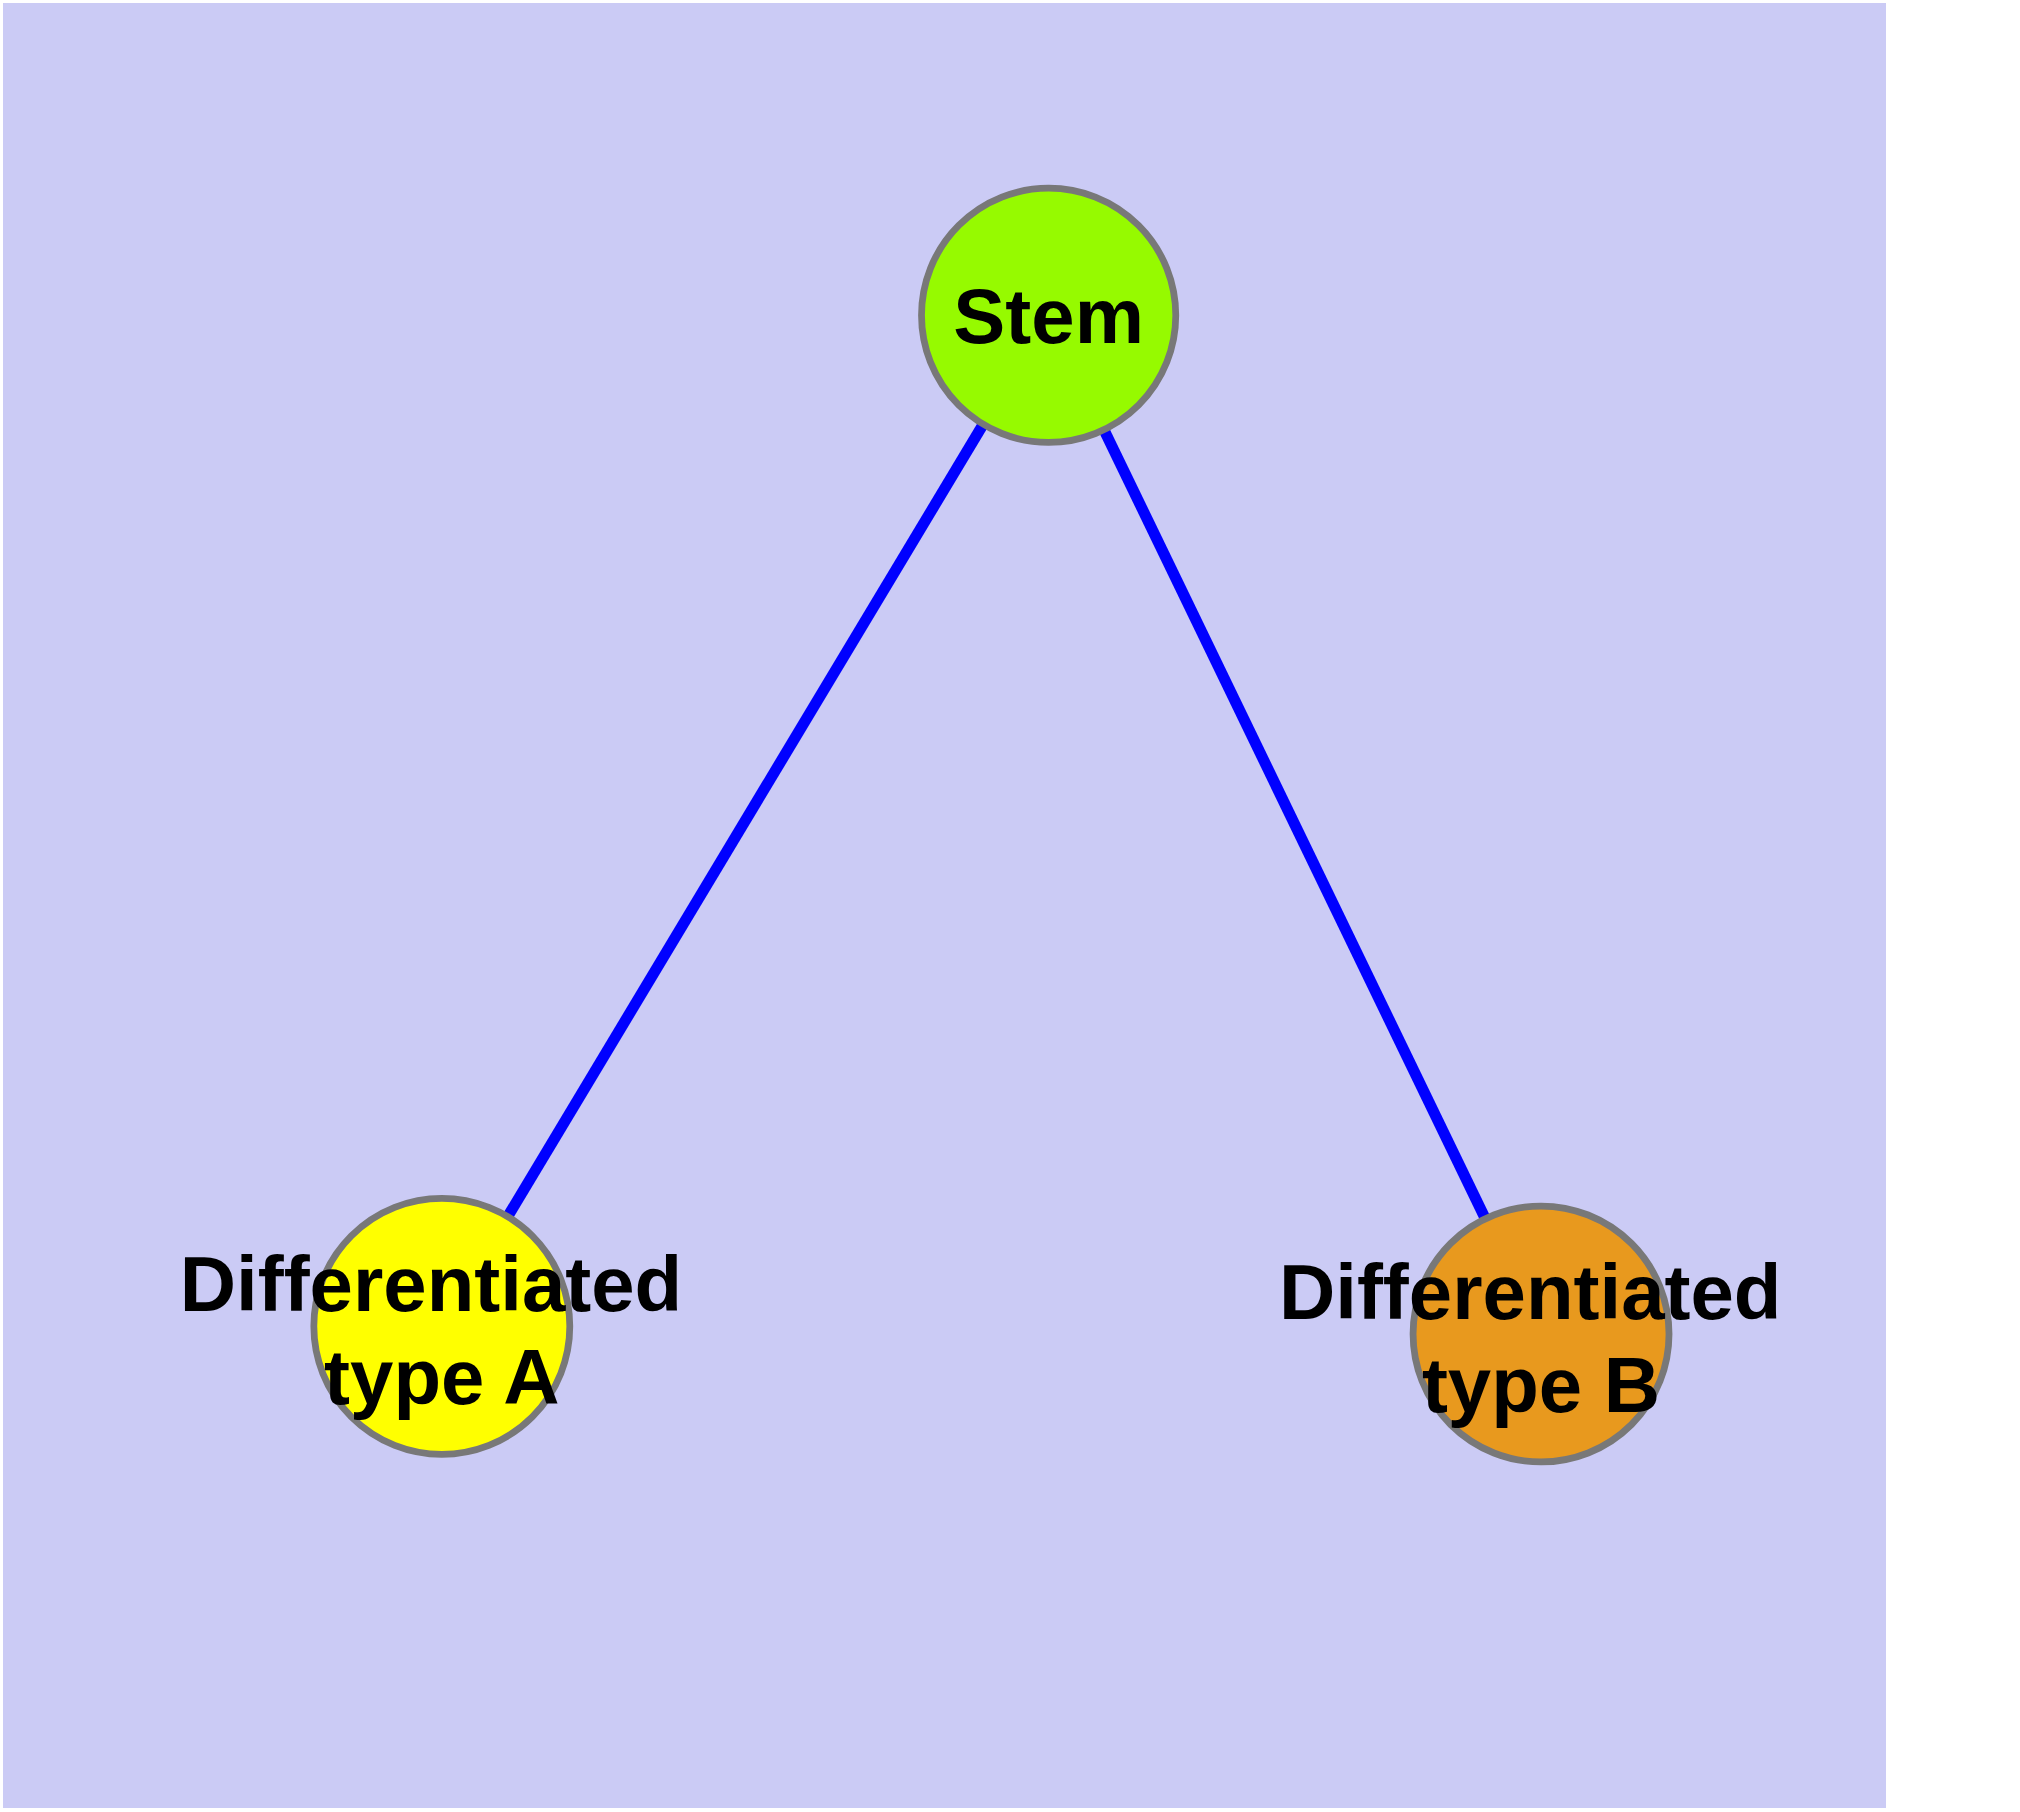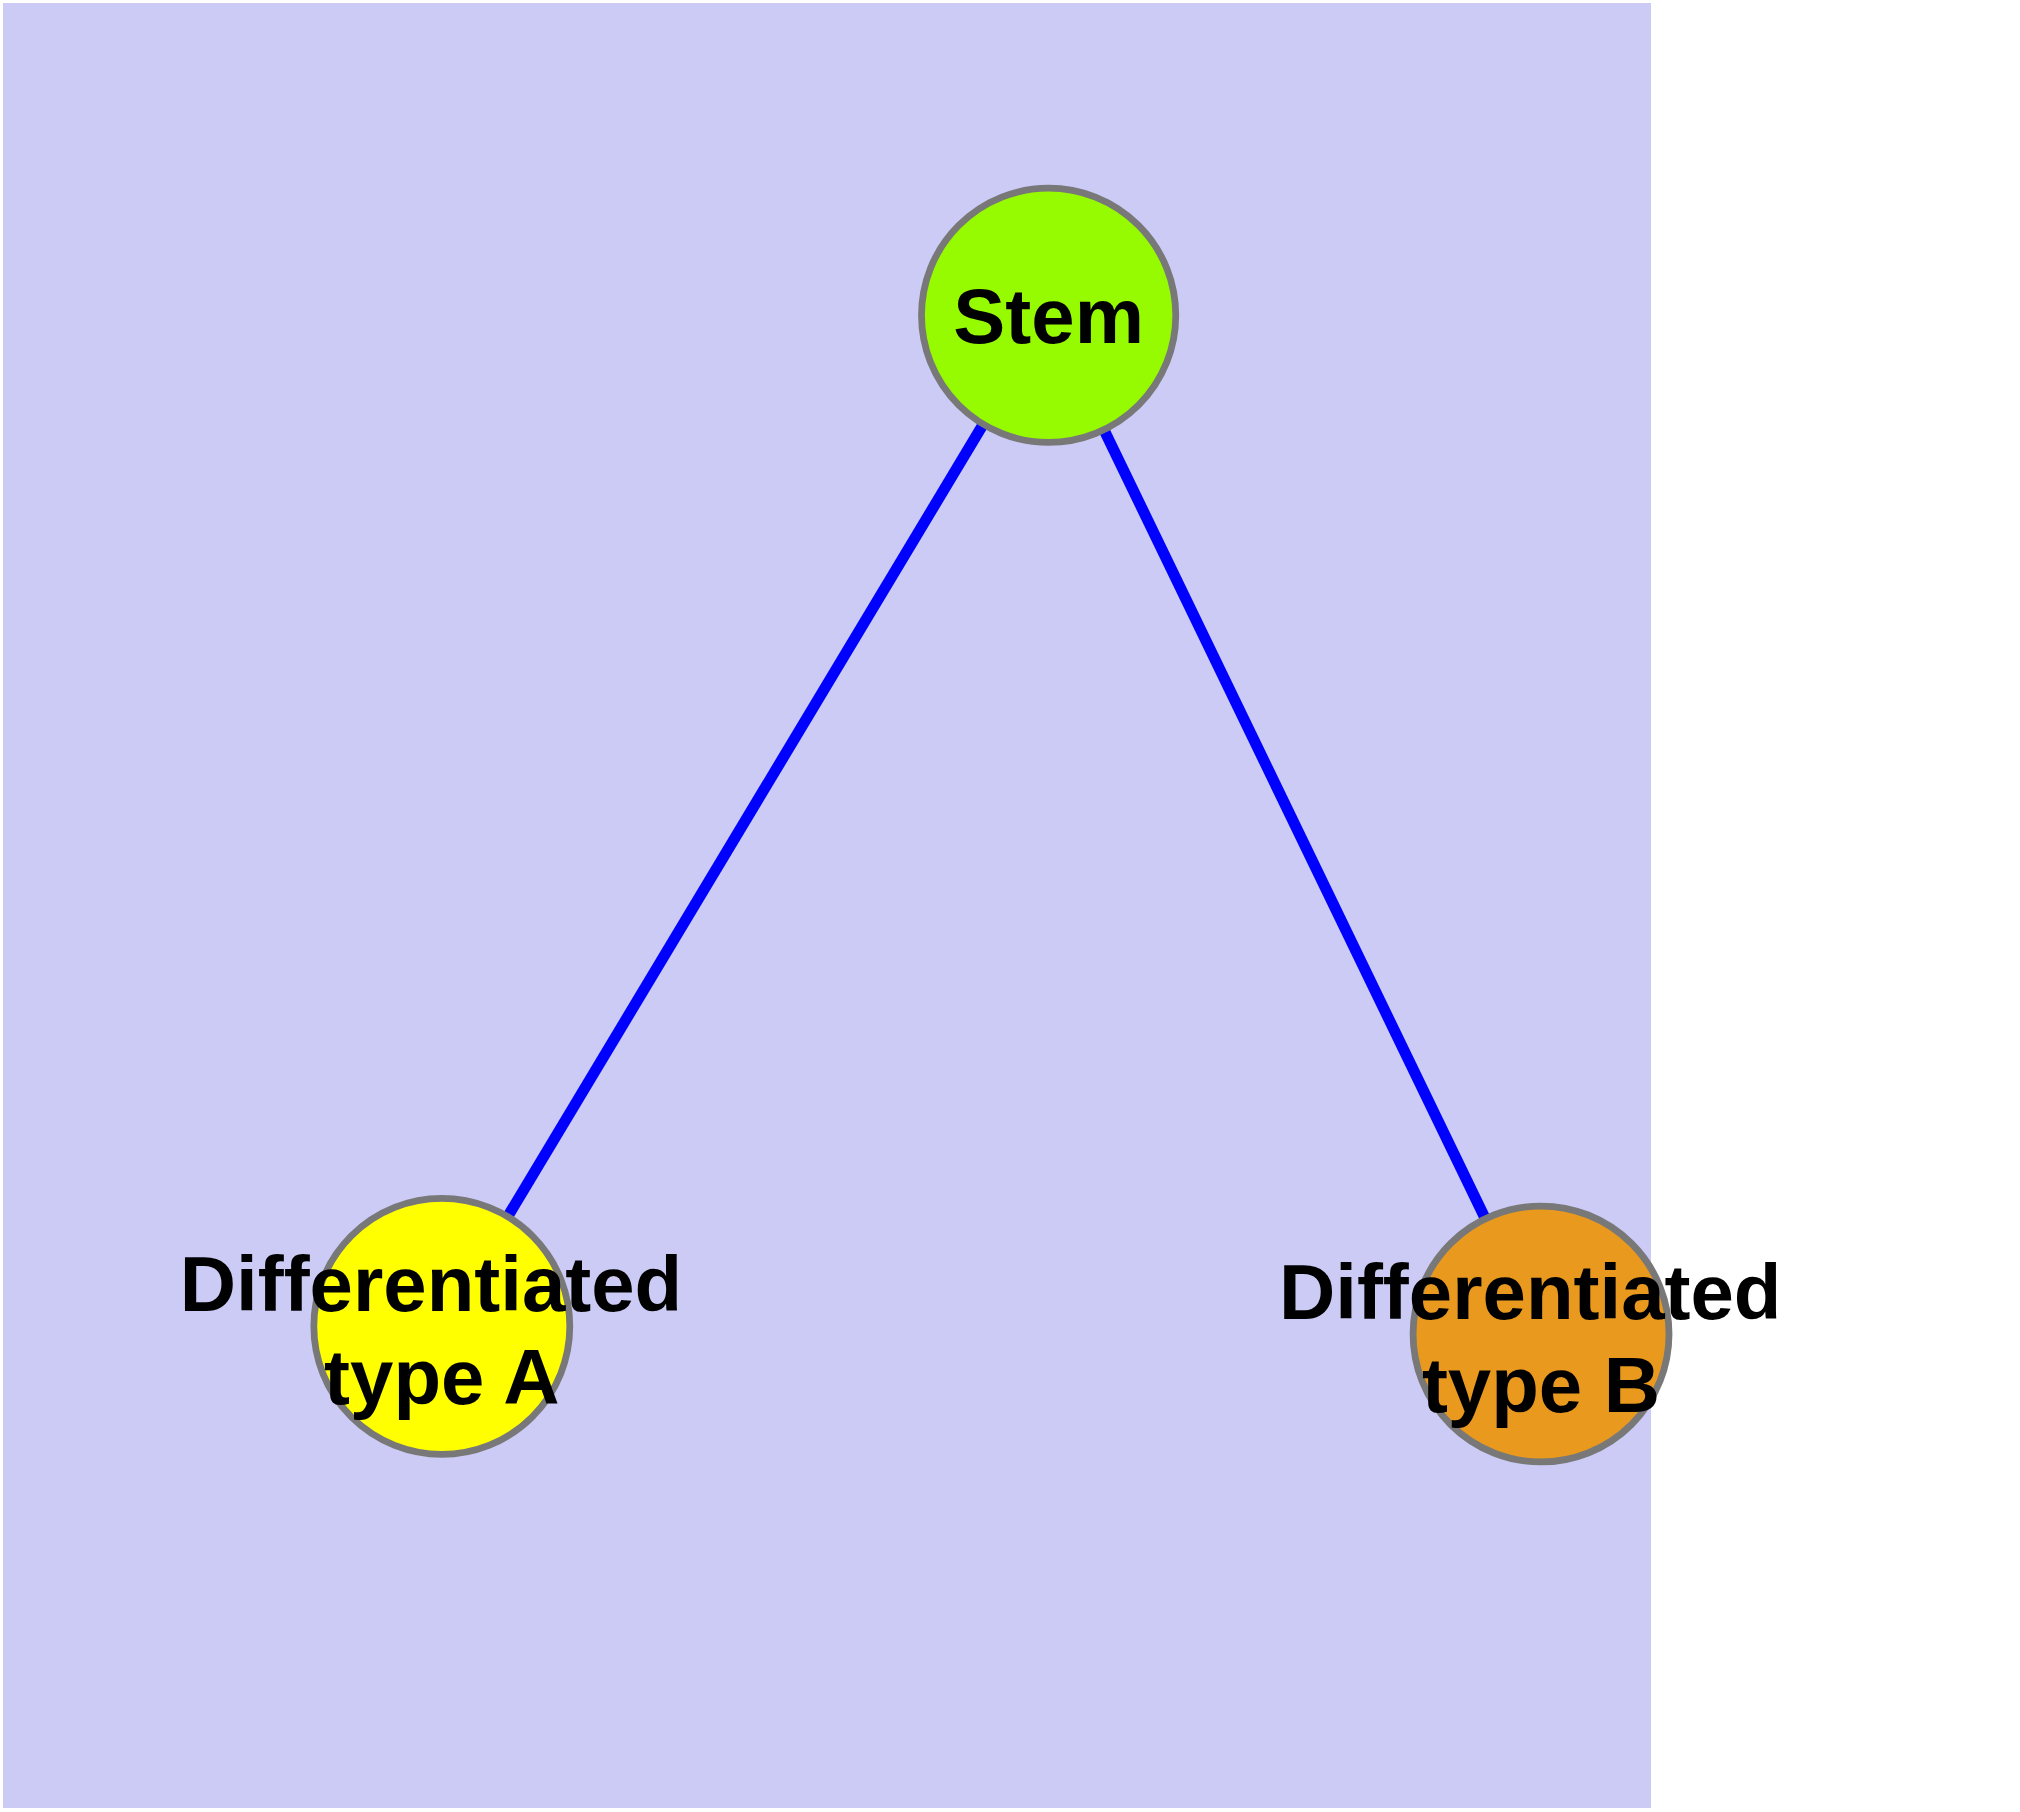--- a/index.html
+++ b/index.html
@@ -6,21 +6,21 @@
     margin: 0;
     padding: 0;
     width: 2021px;
     height: 1812px;
     overflow: hidden;
     background: #FFFFFF;
     font-family: "Liberation Sans", sans-serif;
   }
   .page {
     position: relative;
-    width: 1651px;
+    width: 1886px;
     height: 1812px;
     background: #FFFFFF;
   }
   .graph-canvas {
     position: absolute;
     left: 2.5px;
     top: 3.4px;
     right: 0;
     bottom: 4.2px;
   }

